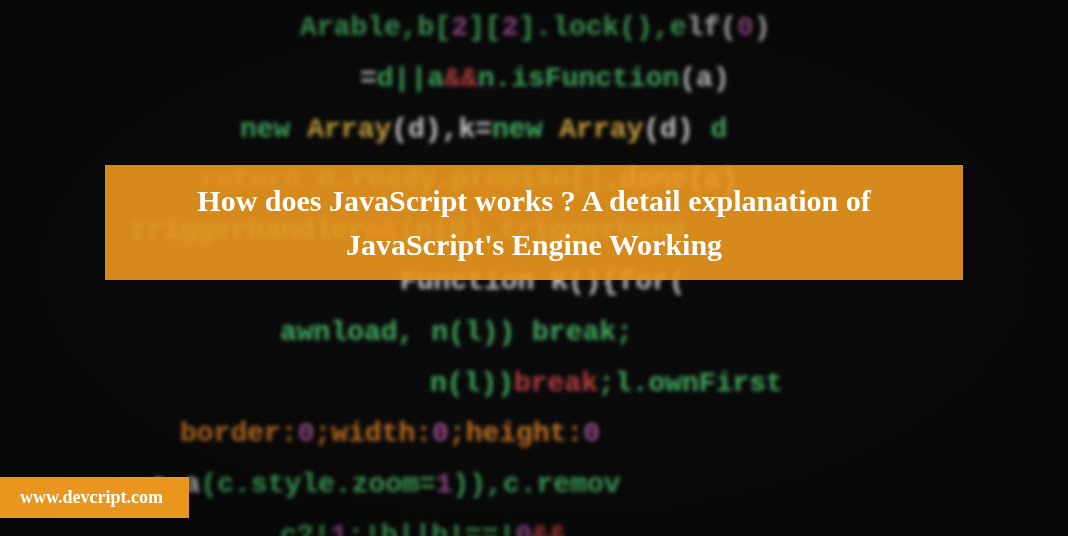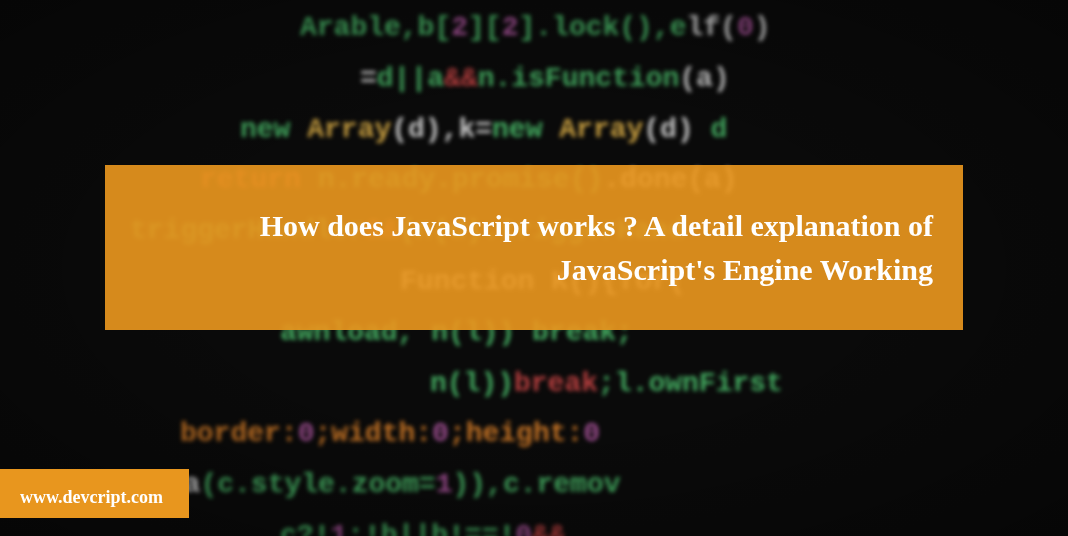--- a/index.html
+++ b/index.html
@@ -41,36 +41,36 @@
     .c-red { color: #d44848; }
     .c-orange { color: #e8872a; }
     .c-num { color: #b85aa8; }
 
     .title-banner {
       position: absolute;
       top: 165px;
       left: 105px;
       right: 105px;
       background: rgba(232, 150, 30, 0.92);
-      padding: 39px 30px;
-      text-align: right;
+      padding: 14px 30px;
+      text-align: center;
       color: #fff;
       font-size: 30px;
       font-weight: bold;
       line-height: 1.45;
       font-family: Georgia, 'Times New Roman', serif;
     }
 
     .watermark-bar {
       position: absolute;
       bottom: 18px;
       left: 0;
       background: #e8961e;
       color: #fff;
-      padding: 18px 26px 10px 20px;
+      padding: 10px 26px 10px 20px;
       font-family: Georgia, serif;
       font-size: 18px;
       font-weight: bold;
     }
     .vignette {
       position: absolute;
       inset: 0;
       background: radial-gradient(ellipse at center, transparent 40%, rgba(0,0,0,0.4) 100%);
       pointer-events: none;
     }

